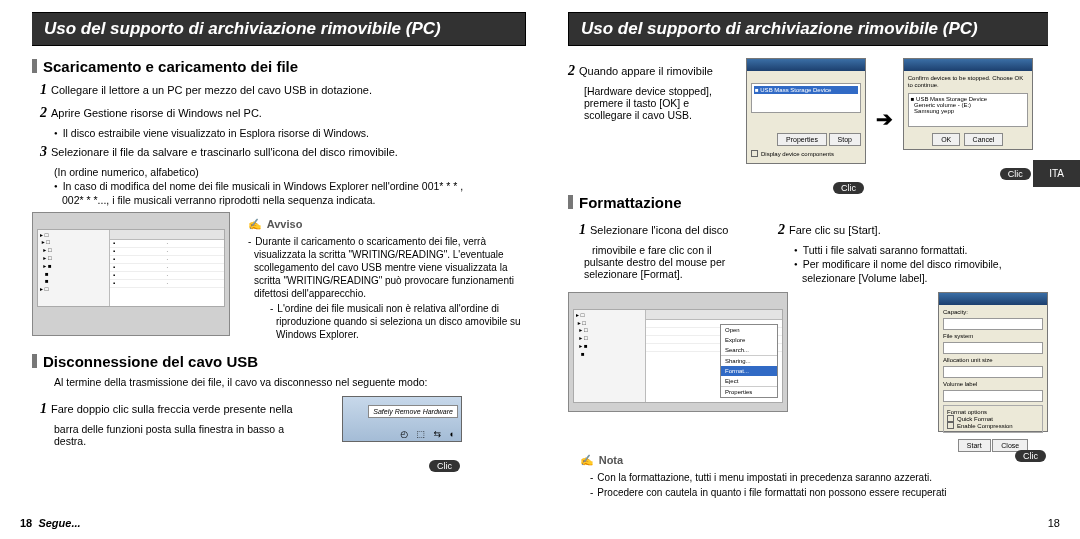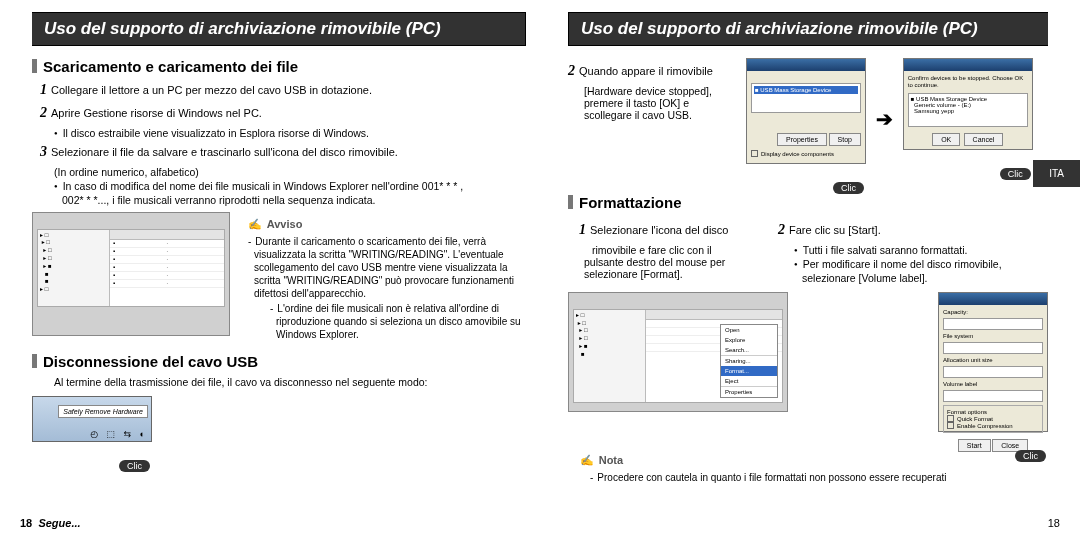--- a/index.html
+++ b/index.html
@@ -91,20 +91,25 @@
         <div class="note-h" style="margin-left:0">Avviso</div>
         <div class="note-li" style="margin-left:6px">Durante il caricamento o scaricamento dei file, verrà visualizzata la scritta "WRITING/READING". L'eventuale scollegamento del cavo USB mentre viene visualizzata la scritta "WRITING/READING" può provocare funzionamenti difettosi dell'apparecchio.</div>
         <div class="note-li" style="">L'ordine dei file musicali non è relativa all'ordine di riproduzione quando si seleziona un disco amovibile su Windows Explorer.</div>
       </div>
     </div>
 
     <div class="section-h" style="margin-top:10px"><span class="bar"></span><span>Disconnessione del cavo USB</span></div>
     <div class="sub">Al termine della trasmissione dei file, il cavo va disconnesso nel seguente modo:</div>
 
     <div class="row" style="margin-top:8px">
+      <div class="col" style="flex:0 0 300px">
+        <div class="step"><span class="num">1</span><span>Fare doppio clic sulla freccia verde presente nella</span></div>
+        <div class="sub" style="margin-left:22px">barra delle funzioni posta sulla finestra in basso a</div>
+        <div class="sub" style="margin-left:22px">destra.</div>
+      </div>
       <div style="position:relative;padding-bottom:16px">
         <div class="remove-hw">
           <div class="tag">Safely Remove Hardware</div>
           <div class="icons">◴ ⬚ ⇆ ◐</div>
         </div>
         <div class="clic">Clic</div>
       </div>
     </div>
 
     <div class="continue pn-l"><span style="font-style:normal;font-weight:bold">18</span>&nbsp;&nbsp;<span>Segue...</span></div>
@@ -207,17 +212,18 @@
               <div class="fld"></div>
             <div style="border:1px solid #aaa;padding:3px;margin-top:2px">Format options<br><span class="cb"></span>Quick Format<br><span class="cb"></span>Enable Compression</div>
             <div style="text-align:center;margin-top:6px"><span class="btn">Start</span>&nbsp;<span class="btn">Close</span></div>
           </div>
         </div>
         <div class="clic">Clic</div>
       </div>
     </div>
 
     <div class="note-h" style="margin-left:12px;margin-top:6px">Nota</div>
+    <div class="note-li" style="margin-left:28px">Con la formattazione, tutti i menu impostati in precedenza saranno azzerati.</div>
     <div class="note-li" style="margin-left:28px">Procedere con cautela in quanto i file formattati non possono essere recuperati</div>
 
     <div class="continue pn-r" style="font-style:normal;font-weight:normal">18</div>
   </div>
 </div>
 
 </body></html>

